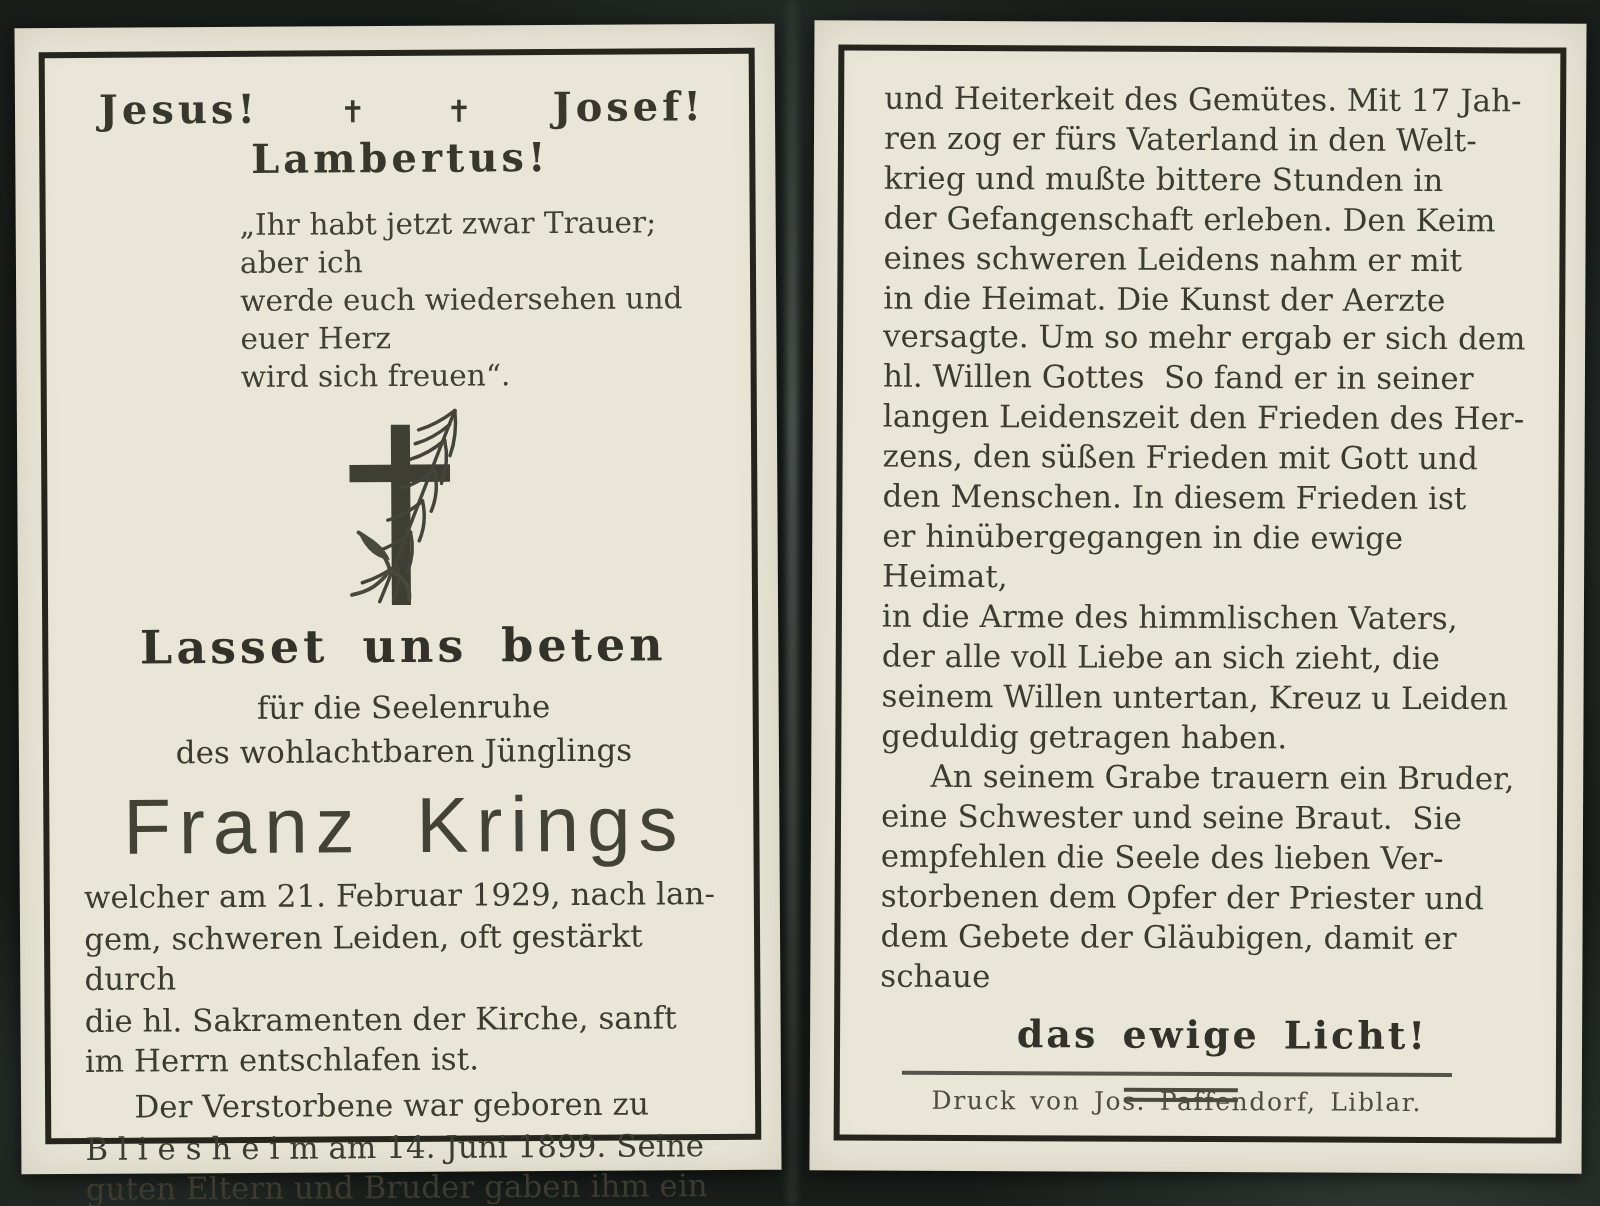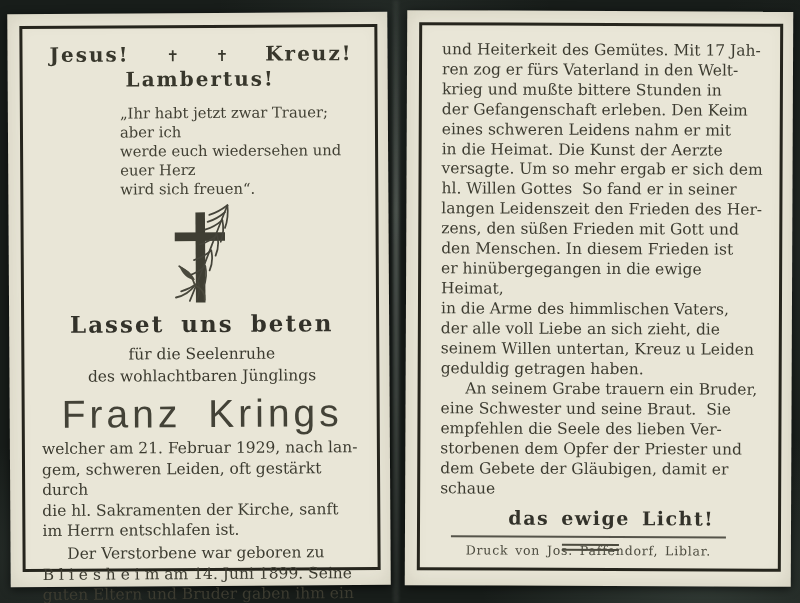--- a/index.html
+++ b/index.html
@@ -119,21 +119,21 @@
   <div class="crease"></div>
 
   <section class="card card-left">
     <div class="frame">
       <div class="content">
 
         <div class="invocation-row">
           <span>Jesus!</span>
           <span class="cross-glyph">✝</span>
           <span class="cross-glyph">✝</span>
-          <span>Kreuz!</span>
+          <span>Josef!</span>
         </div>
         <div class="invocation-row2">Lambertus!</div>
 
         <div class="quote">„Ihr habt jetzt zwar Trauer; aber ich
 werde euch wiedersehen und euer Herz
 wird sich freuen“.</div>
 
         <div class="illustration">
           <svg width="88" height="104" viewBox="0 0 100 120" aria-hidden="true">
             <g fill="#3f3e33">

